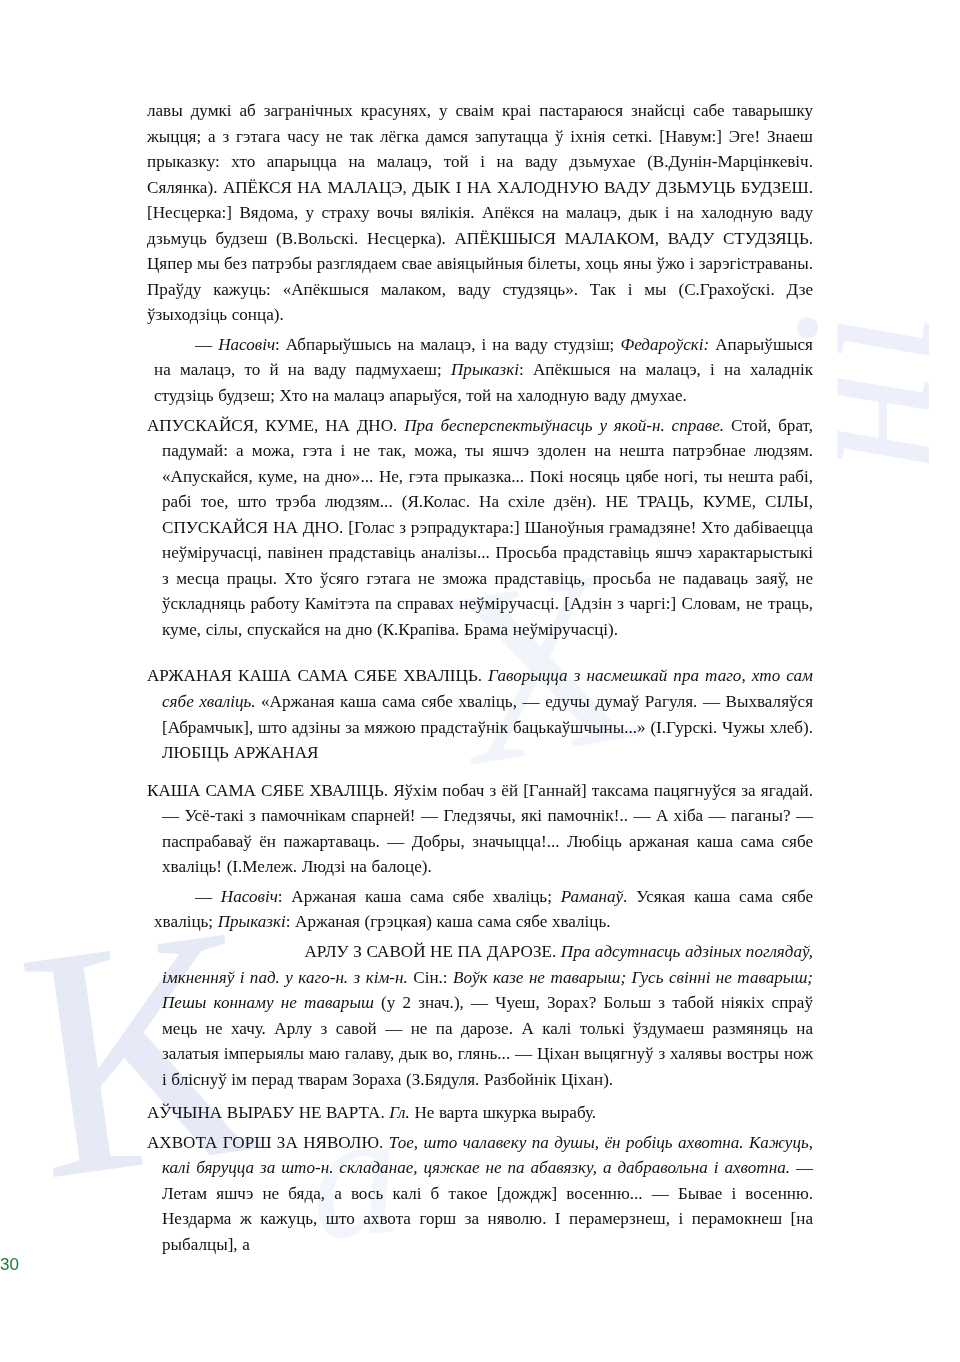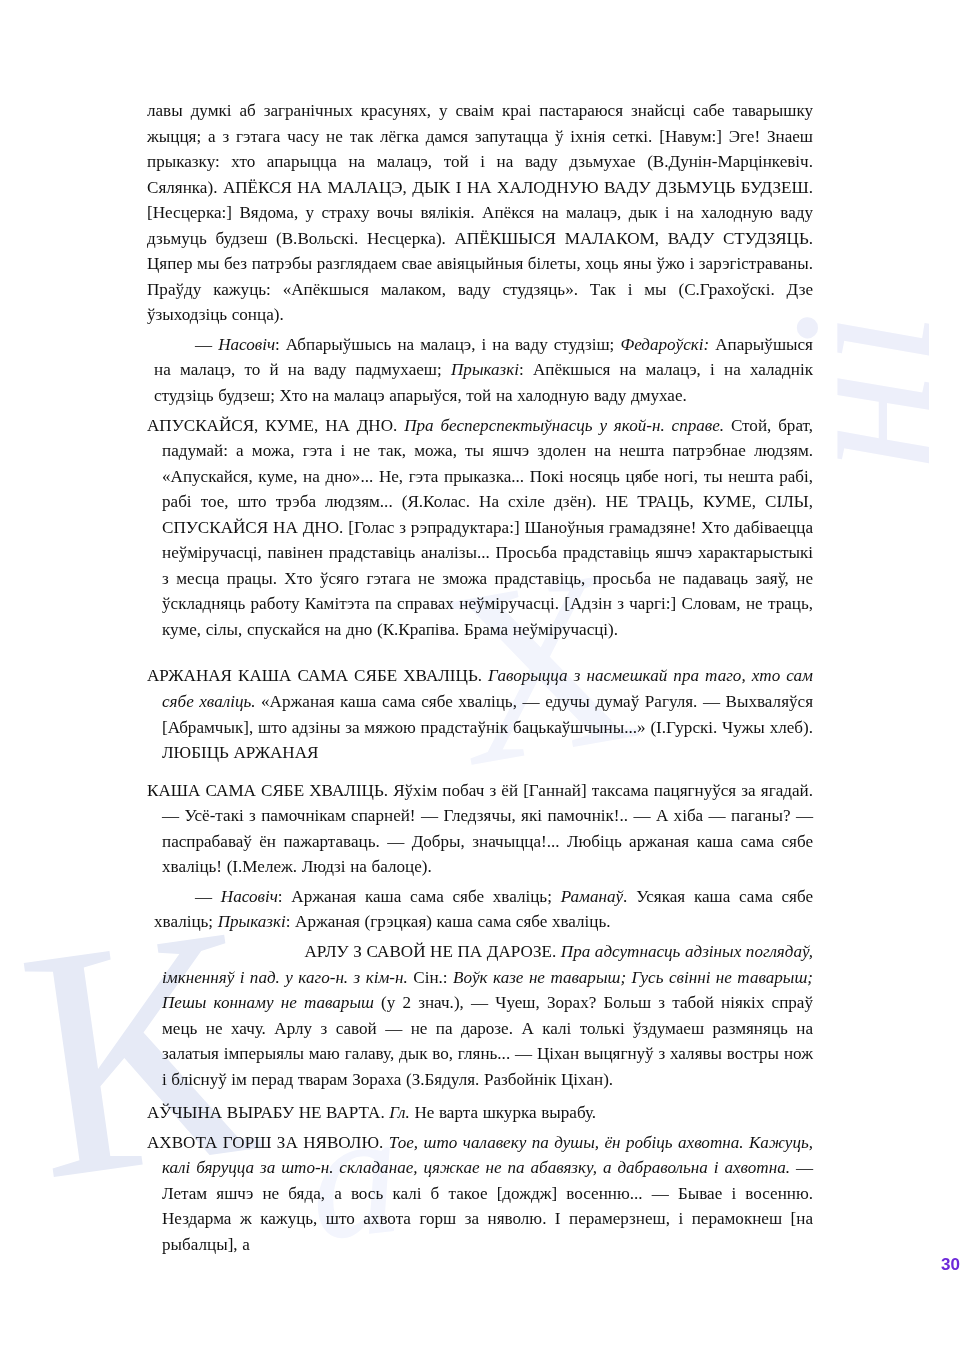--- a/index.html
+++ b/index.html
@@ -106,25 +106,25 @@
   .gap-lg { height: 17px; }
 
   i, .it { font-style: italic; }
 
   
   #page-number {
     position: absolute;
     left: 0;
     right: 0;
     top: 1255px;
-    text-align: right;
+    text-align: left;
     font-family: "Liberation Sans", "DejaVu Sans", sans-serif;
-    font-weight: bold;
+    font-weight: normal;
     font-size: 17px;
-    color: #6d28d9;
+    color: #15803d;
     z-index: 1;
   }
 </style>
 </head>
 <body>
 
 <div id="watermark-layer">
   <div class="wm wm-k">К</div>
   <div class="wm wm-right">ні</div>
   <div class="wm wm-mid">Х</div>

